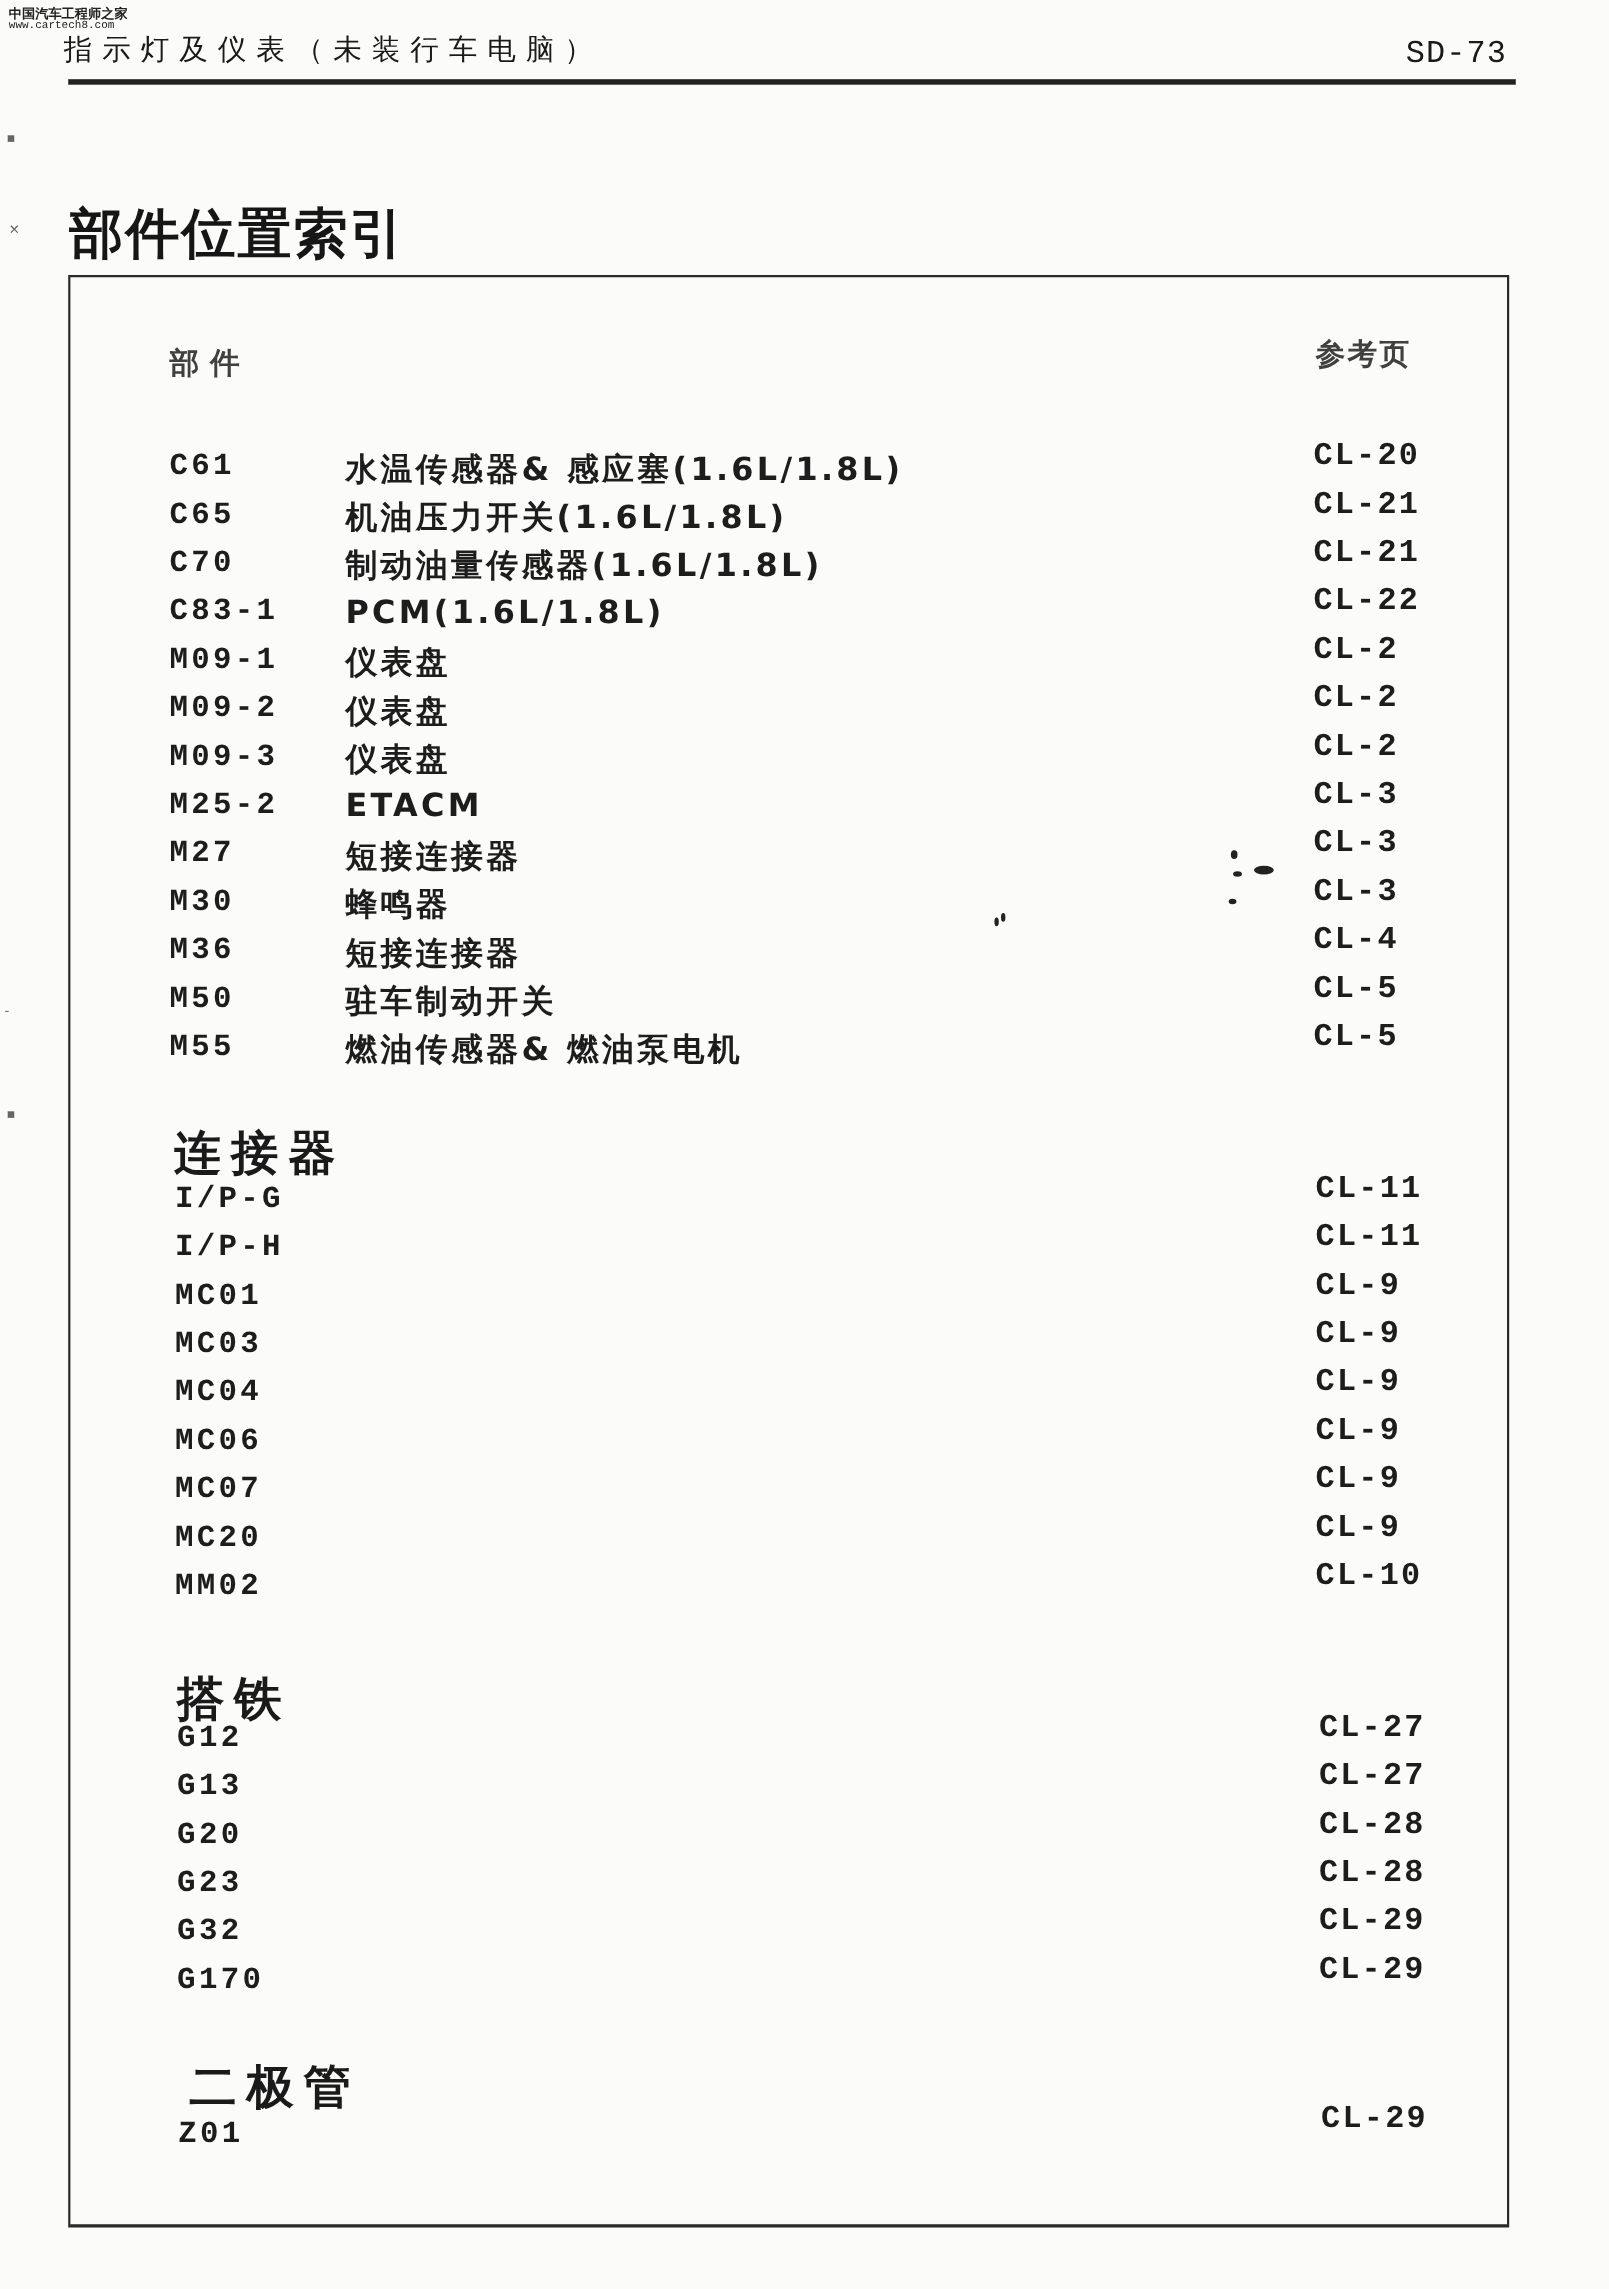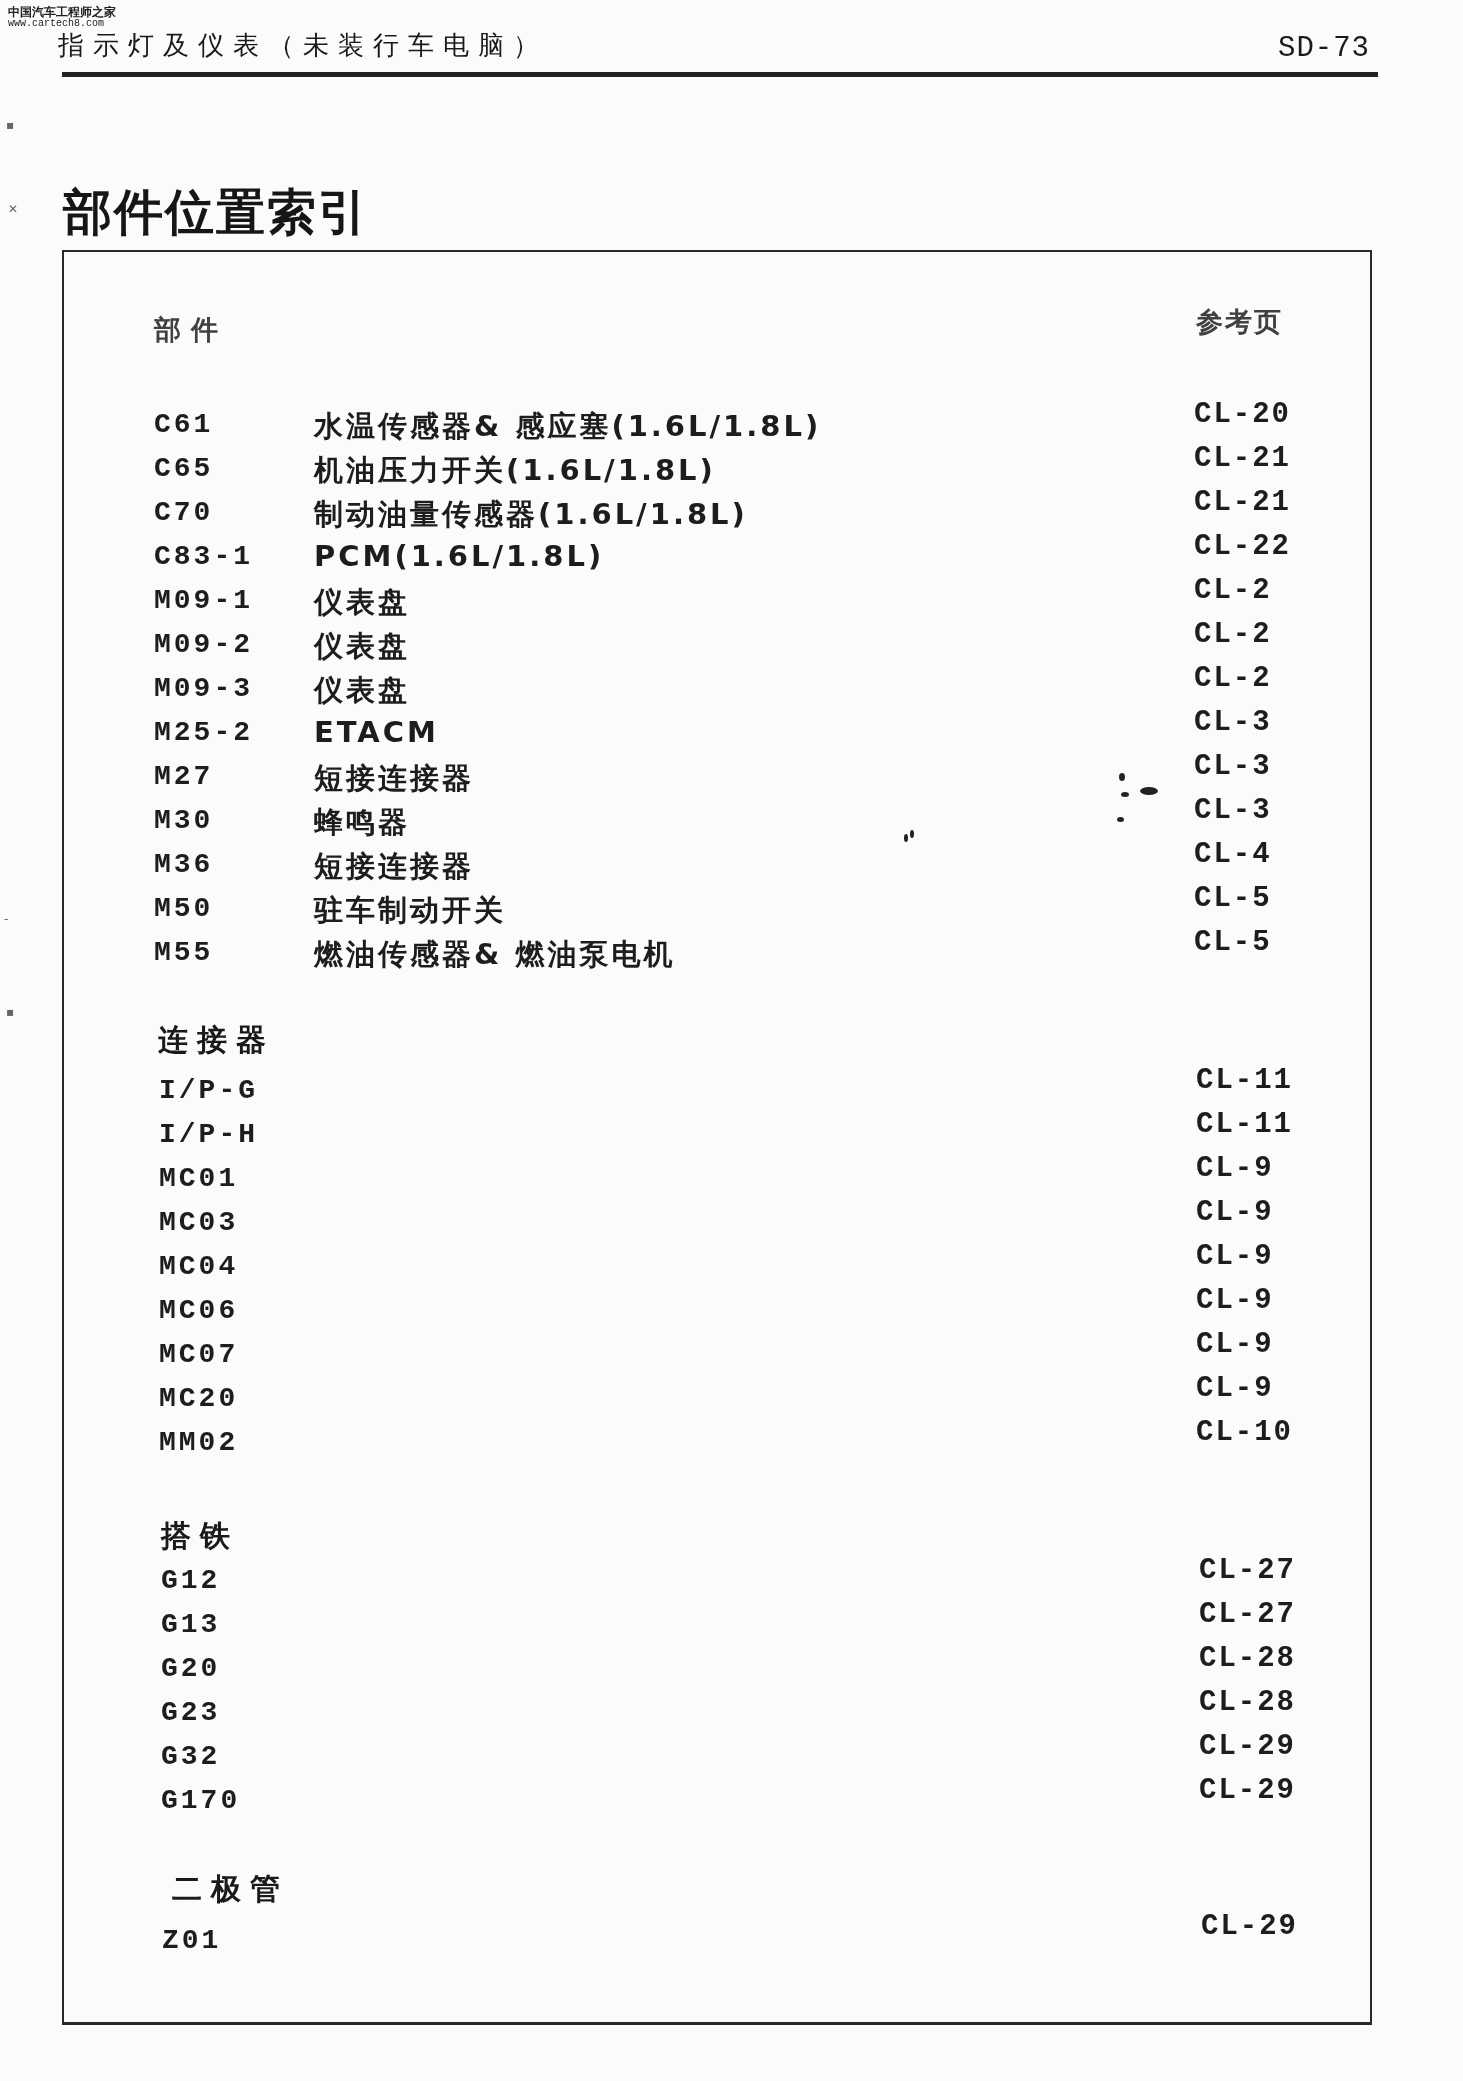--- a/index.html
+++ b/index.html
@@ -39,21 +39,21 @@
       position: absolute; left: 62px; top: 250px;
       width: 1310px; height: 1775px;
       border: 2px solid #2a2a2a;
       border-bottom-width: 3px;
       box-sizing: border-box;
     }
     .col-head {
       position: absolute; font-size: 27px; font-weight: bold; letter-spacing: 10px; color: #404040;
     }
     .group-title {
-      position: absolute; font-size: 30px; font-weight: bold; letter-spacing: 9px; color: #1a1a1a;
+      position: absolute; font-size: 43px; font-weight: bold; letter-spacing: 9px; color: #1a1a1a;
     }
     .row { position: absolute; height: 40px; }
     .code {
       position: absolute; left: 0; top: 0;
       font-family: "Liberation Mono", "DejaVu Sans Mono", monospace;
       font-size: 28px; font-weight: bold; letter-spacing: 3px; color: #1d1d1d;
       white-space: nowrap;
     }
     .desc {
       position: absolute; left: 160px; top: -2px;

